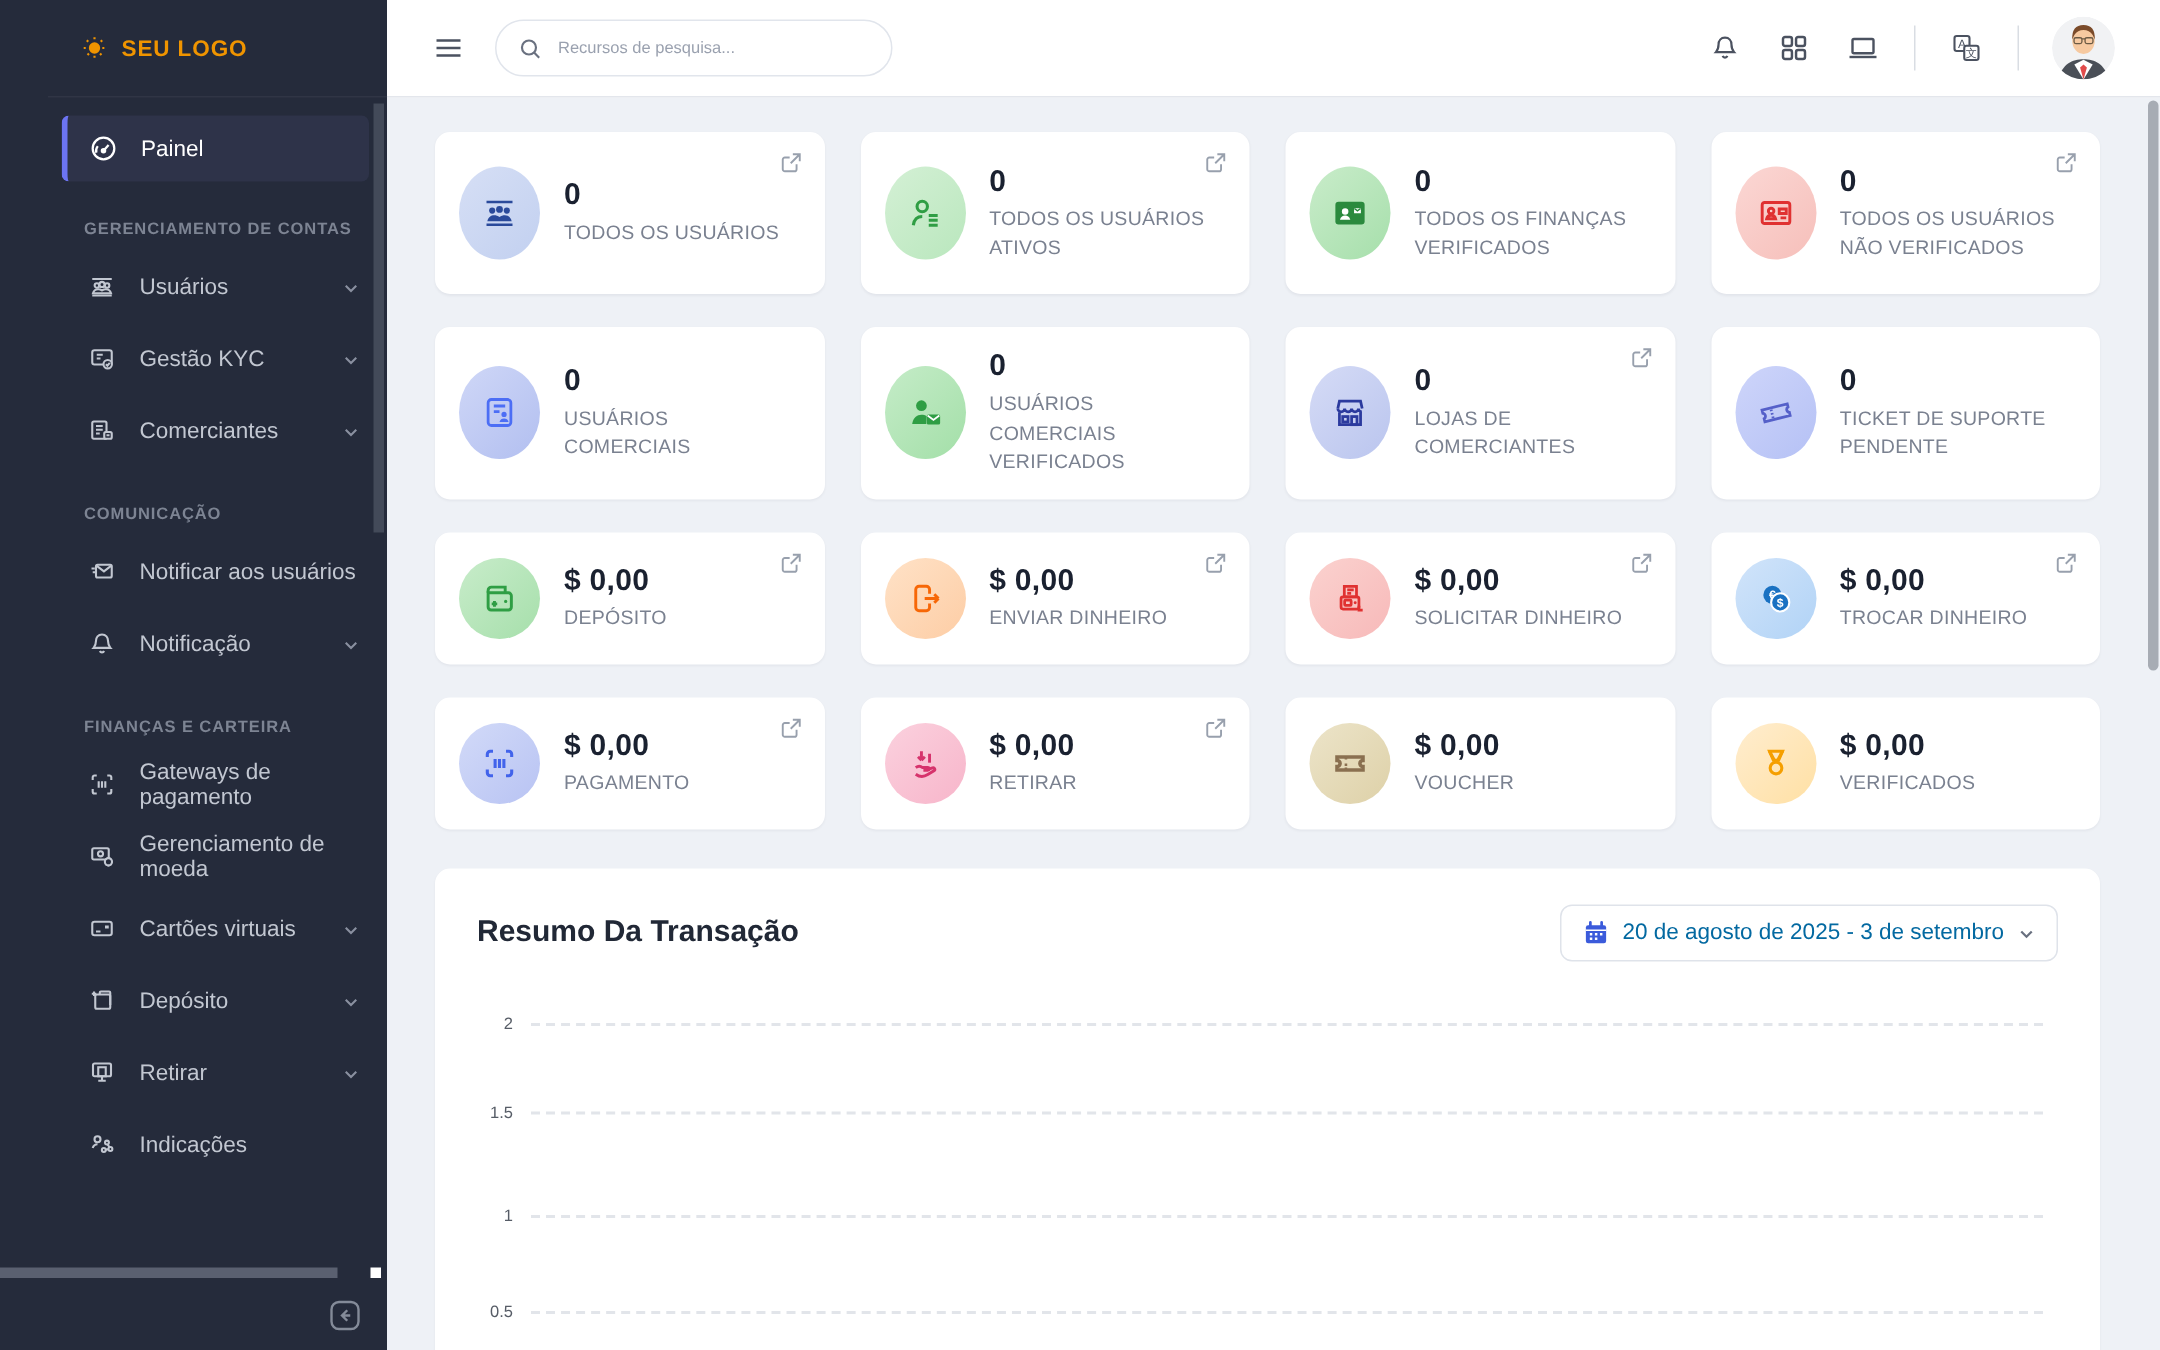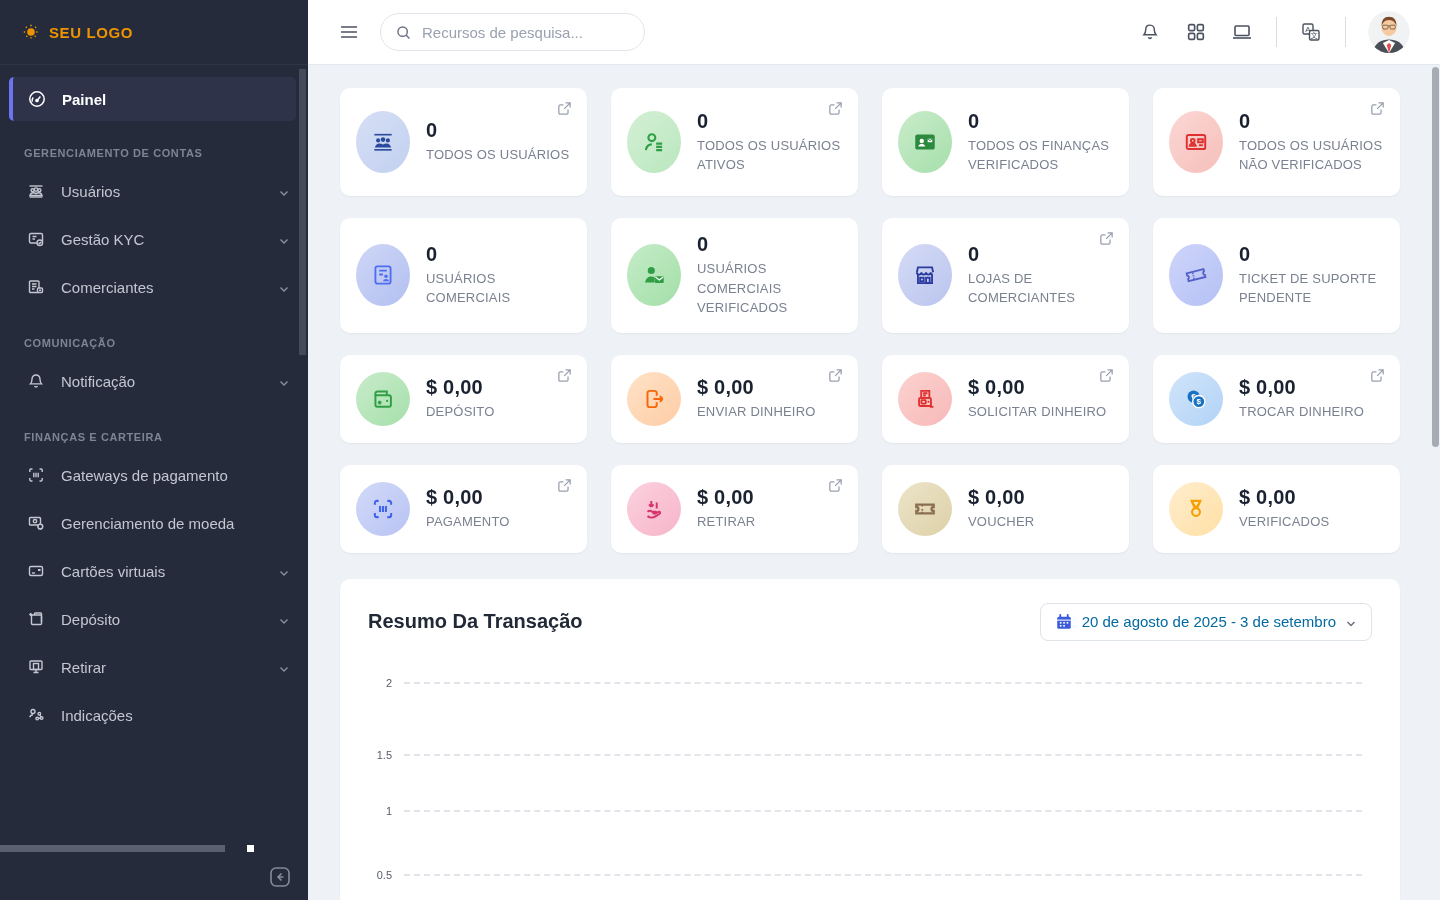--- a/index.html
+++ b/index.html
@@ -1,42 +1,42 @@
 <!DOCTYPE html>
 <html><head>
 <meta charset="utf-8">
 <style>
   * { margin:0; padding:0; box-sizing:border-box; }
   html,body { width:1440px; height:900px; overflow:hidden; font-family:"Liberation Sans",sans-serif; background:#eef1f6; }
   .app { display:flex; width:1440px; height:900px; }
 
   
-  .sidebar { width:308px; flex-shrink:0; background:#252b3b; position:relative; color:#c2c7d1; }
+  .sidebar { width:258px; flex-shrink:0; background:#252b3b; position:relative; color:#c2c7d1;padding-left:32px; }
   .logo-row { height:65px; display:flex; align-items:center; gap:9px; padding-left:22px; border-bottom:1px solid rgba(255,255,255,.05); }
   .logo-text { color:#ef9400; font-size:15px; font-weight:700; letter-spacing:.6px; }
   .side-nav { padding-top:12px; }
   .nav-item { display:flex; align-items:center; height:48px; padding:0 18px 0 26px; gap:15px; font-size:15px; color:#c2c7d1; cursor:pointer; }
   .nav-item .nav-label { flex:1; }
   .nav-ico { width:20px; height:20px; display:flex; align-items:center; justify-content:center; flex-shrink:0; }
   .nav-chev { width:12px; height:12px; color:#8a90a0; }
-  .nav-item.active { height:44px; margin:0 12px 4px 9px; padding-left:14px; background:#2e3349; border-left:4px solid #6c74f2; border-radius:5px; color:#fff;font-weight:bold; }
+  .nav-item.active { height:44px; margin:0 12px 4px 9px; padding-left:14px; background:#2e3349; border-left:4px solid #6c74f2; border-radius:5px; color:#fff; }
   .nav-title { font-size:11px; font-weight:700; letter-spacing:.6px; color:#7d8493; margin:26px 0 8px 24px; }
   .side-hscroll { position:absolute; bottom:48px; left:0; width:225px; height:7px; background:#5a6070; }
   .side-hscroll-corner { position:absolute; bottom:48px; left:247px; width:7px; height:7px; background:#ffffff; }
   .side-vscroll { position:absolute; top:69px; right:2px; width:7px; height:286px; background:#434a59; }
   .side-footer { position:absolute; bottom:0; left:0; width:100%; height:46px; display:flex; align-items:center; justify-content:flex-end; padding-right:16px; }
   .collapse-btn { width:24px; height:24px; color:#848b99; cursor:pointer; }
 
   
   .content { flex:1; display:flex; flex-direction:column; position:relative; }
   .topbar { height:65px; background:#fff; border-bottom:1px solid #e3e6ec; display:flex; align-items:center; padding:0 30px; flex-shrink:0; }
   .burger { width:22px; height:22px; color:#4b5260; margin-right:20px; cursor:pointer; }
   .search-box { width:265px; height:38px; border:1px solid #e1e5ec; border-radius:19px; display:flex; align-items:center; padding:0 14px; gap:10px; background:#fff; }
   .search-box svg { color:#6a7180; flex-shrink:0; }
-  .search-box input { border:none; outline:none; font-size:15px; color:#333; width:100%; font-family:"Liberation Sans",sans-serif; background:transparent; }
+  .search-box input { border:none; outline:none; font-size:11px; color:#333; width:100%; font-family:"Liberation Sans",sans-serif; background:transparent; }
   .search-box input::placeholder { color:#9aa1af; }
   .topbar-right { margin-left:auto; display:flex; align-items:center; gap:22px; }
   .tb-icon { width:24px; height:24px; color:#4b5260; cursor:pointer; display:flex; align-items:center; justify-content:center; }
   .tb-divider { width:1px; height:30px; background:#d9dde3; }
   .avatar { width:42px; height:42px; border-radius:50%; overflow:hidden; cursor:pointer; flex-shrink:0; }
 
   .main { flex:1; padding:23px 40px 0 32px; overflow:hidden; }
   .main-vscroll { position:absolute; top:67px; right:1px; width:7px; height:380px; background:#a7acb4; border-radius:4px; }
 
   
@@ -150,20 +150,30 @@
               <path d="M13 13.2h2"></path>
             </svg>
           </span>
         <span class="nav-label">Comerciantes</span>
         <span class="nav-chev"><svg width="12" height="12" viewBox="0 0 12 12" fill="none" stroke="currentColor" stroke-width="1.4">
               <path d="M2.5 4.5L6 8l3.5-3.5"></path>
             </svg></span>
       </div>
 
       <div class="nav-title">COMUNICAÇÃO</div>
+      <div class="nav-item">
+        <span class="nav-ico">
+            <svg width="20" height="20" viewBox="0 0 20 20" fill="none" stroke="currentColor" stroke-width="1.4">
+              <rect x="6" y="5.5" width="10.5" height="8.5" rx="1"></rect>
+              <path d="M6.5 6.3l4.8 3.6 4.7-3.6"></path>
+              <path d="M3 8h2.2M3.8 10.5h2.4"></path>
+            </svg>
+          </span>
+        <span class="nav-label">Notificar aos usuários</span>
+      </div>
       <div class="nav-item">
         <span class="nav-ico">
             <svg width="20" height="20" viewBox="0 0 20 20" fill="none" stroke="currentColor" stroke-width="1.4">
               <path d="M10 4c-2.6 0-4 1.9-4 4.2 0 2.8-.8 3.8-1.6 4.7h11.2c-.8-.9-1.6-1.9-1.6-4.7C14 5.9 12.6 4 10 4z"></path>
               <path d="M8.6 15a1.5 1.5 0 0 0 2.8 0"></path>
             </svg>
           </span>
         <span class="nav-label">Notificação</span>
         <span class="nav-chev"><svg width="12" height="12" viewBox="0 0 12 12" fill="none" stroke="currentColor" stroke-width="1.4">
               <path d="M2.5 4.5L6 8l3.5-3.5"></path>
@@ -610,21 +620,21 @@
                   <path d="M2.5 4L6 7.5 9.5 4"></path>
                 </svg></span>
           </div>
         </div>
 
         <div class="chart">
           <div class="gridrow" style="top:0">
               <span class="tick">2</span>
               <span class="line"></span>
             </div>
-          <div class="gridrow" style="top:72px">
+          <div class="gridrow" style="top:59px">
               <span class="tick">1.5</span>
               <span class="line"></span>
             </div>
           <div class="gridrow" style="top:128px">
               <span class="tick">1</span>
               <span class="line"></span>
             </div>
           <div class="gridrow" style="top:192px">
               <span class="tick">0.5</span>
               <span class="line"></span>

